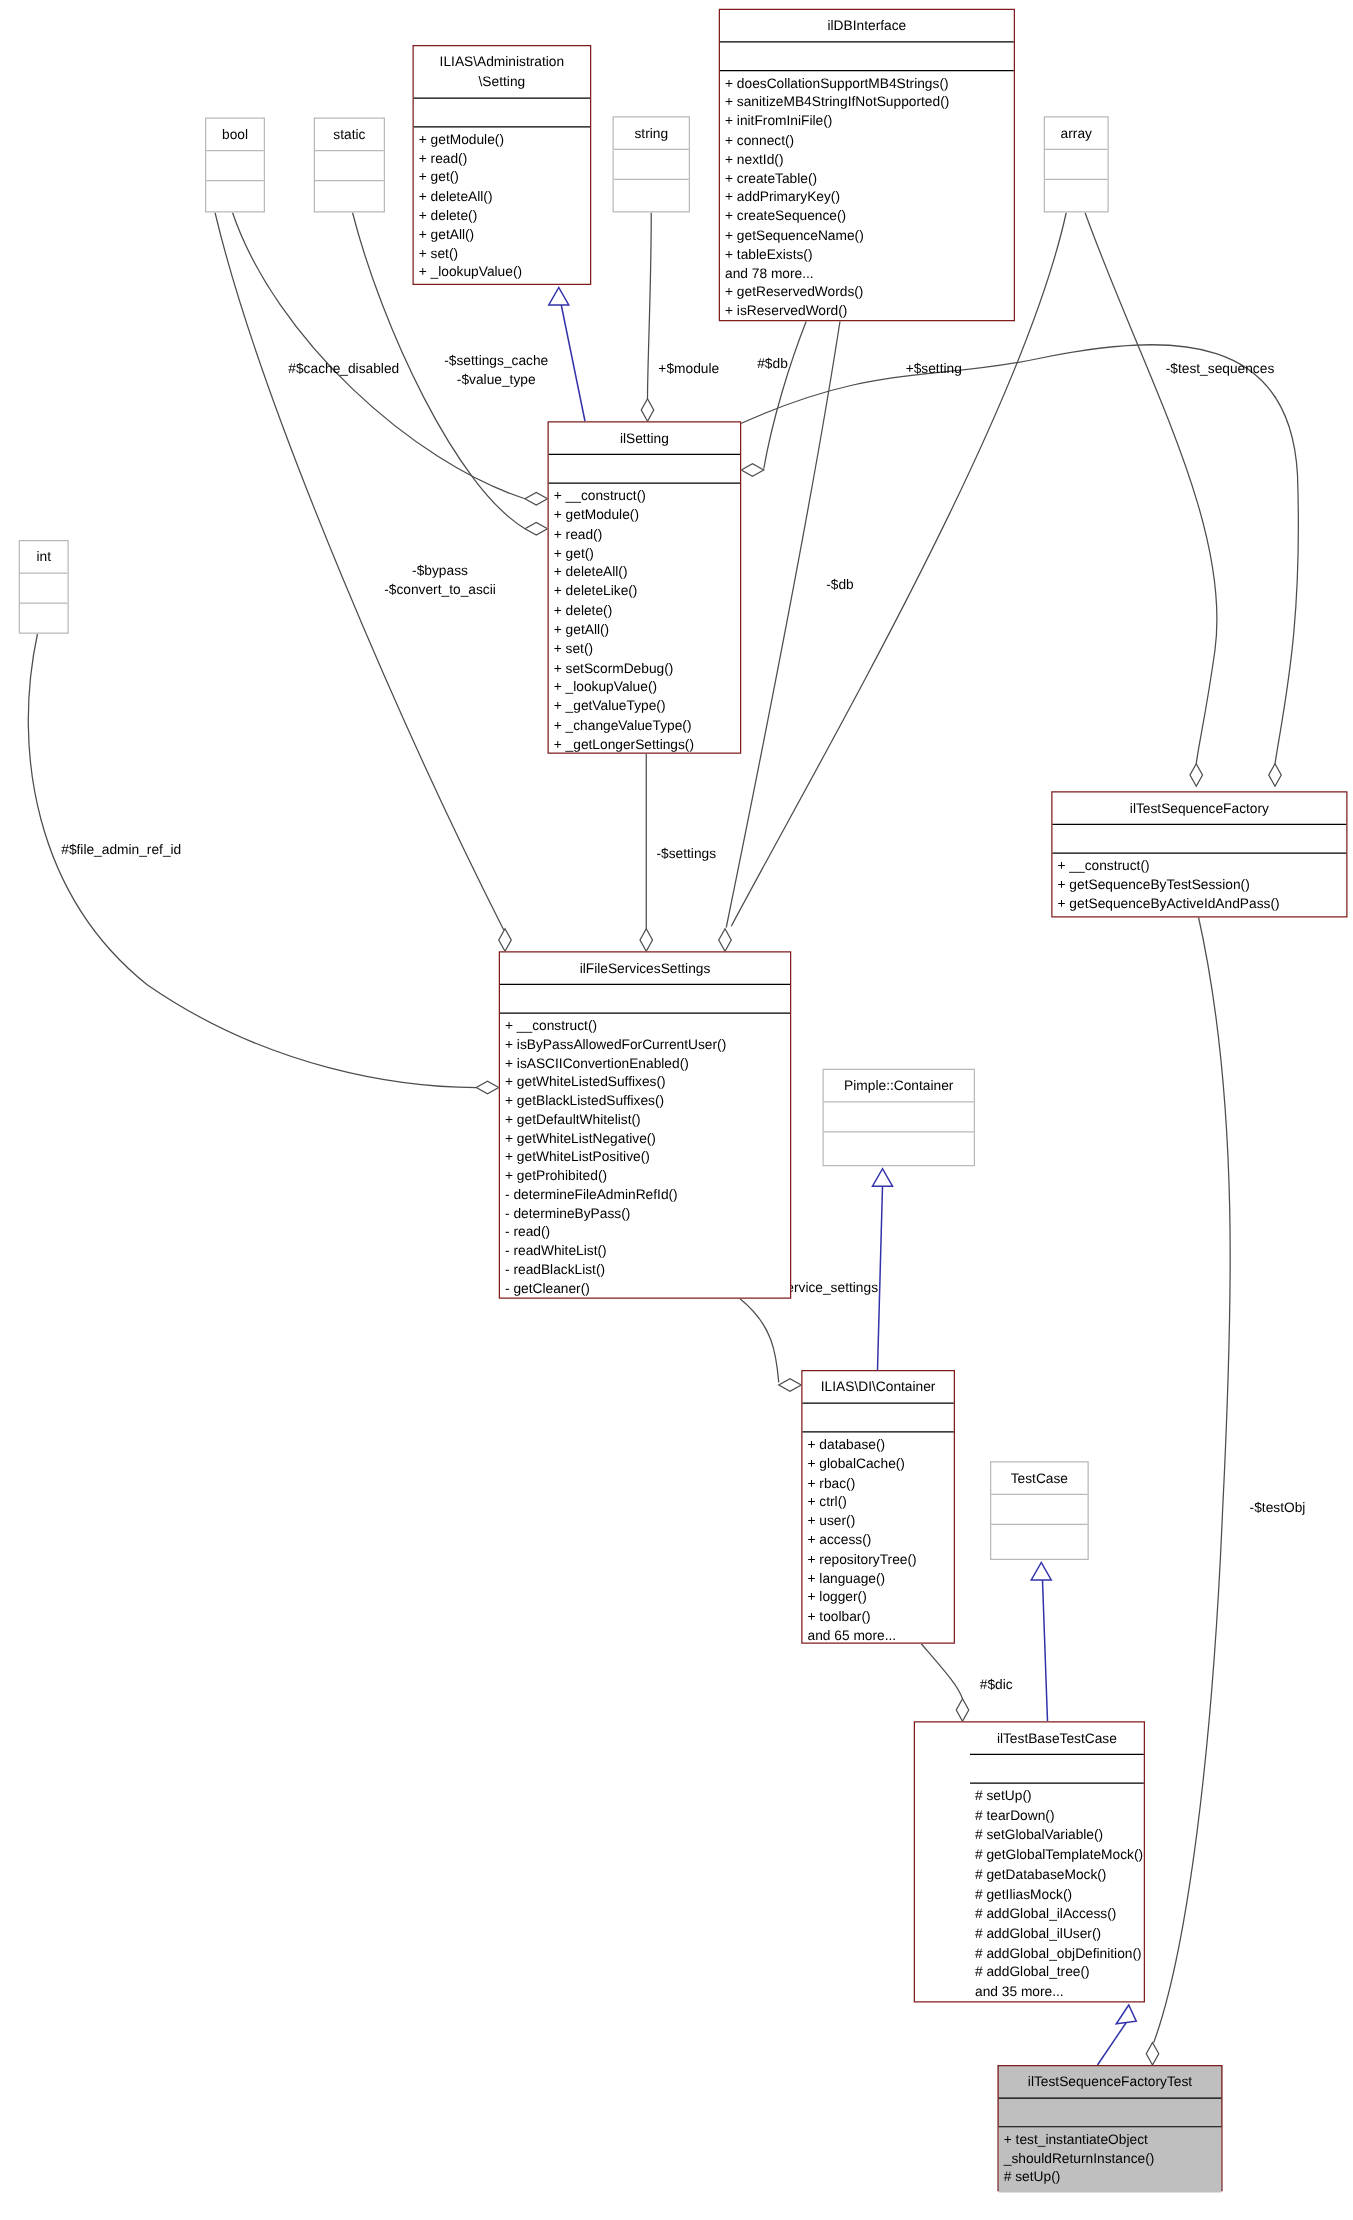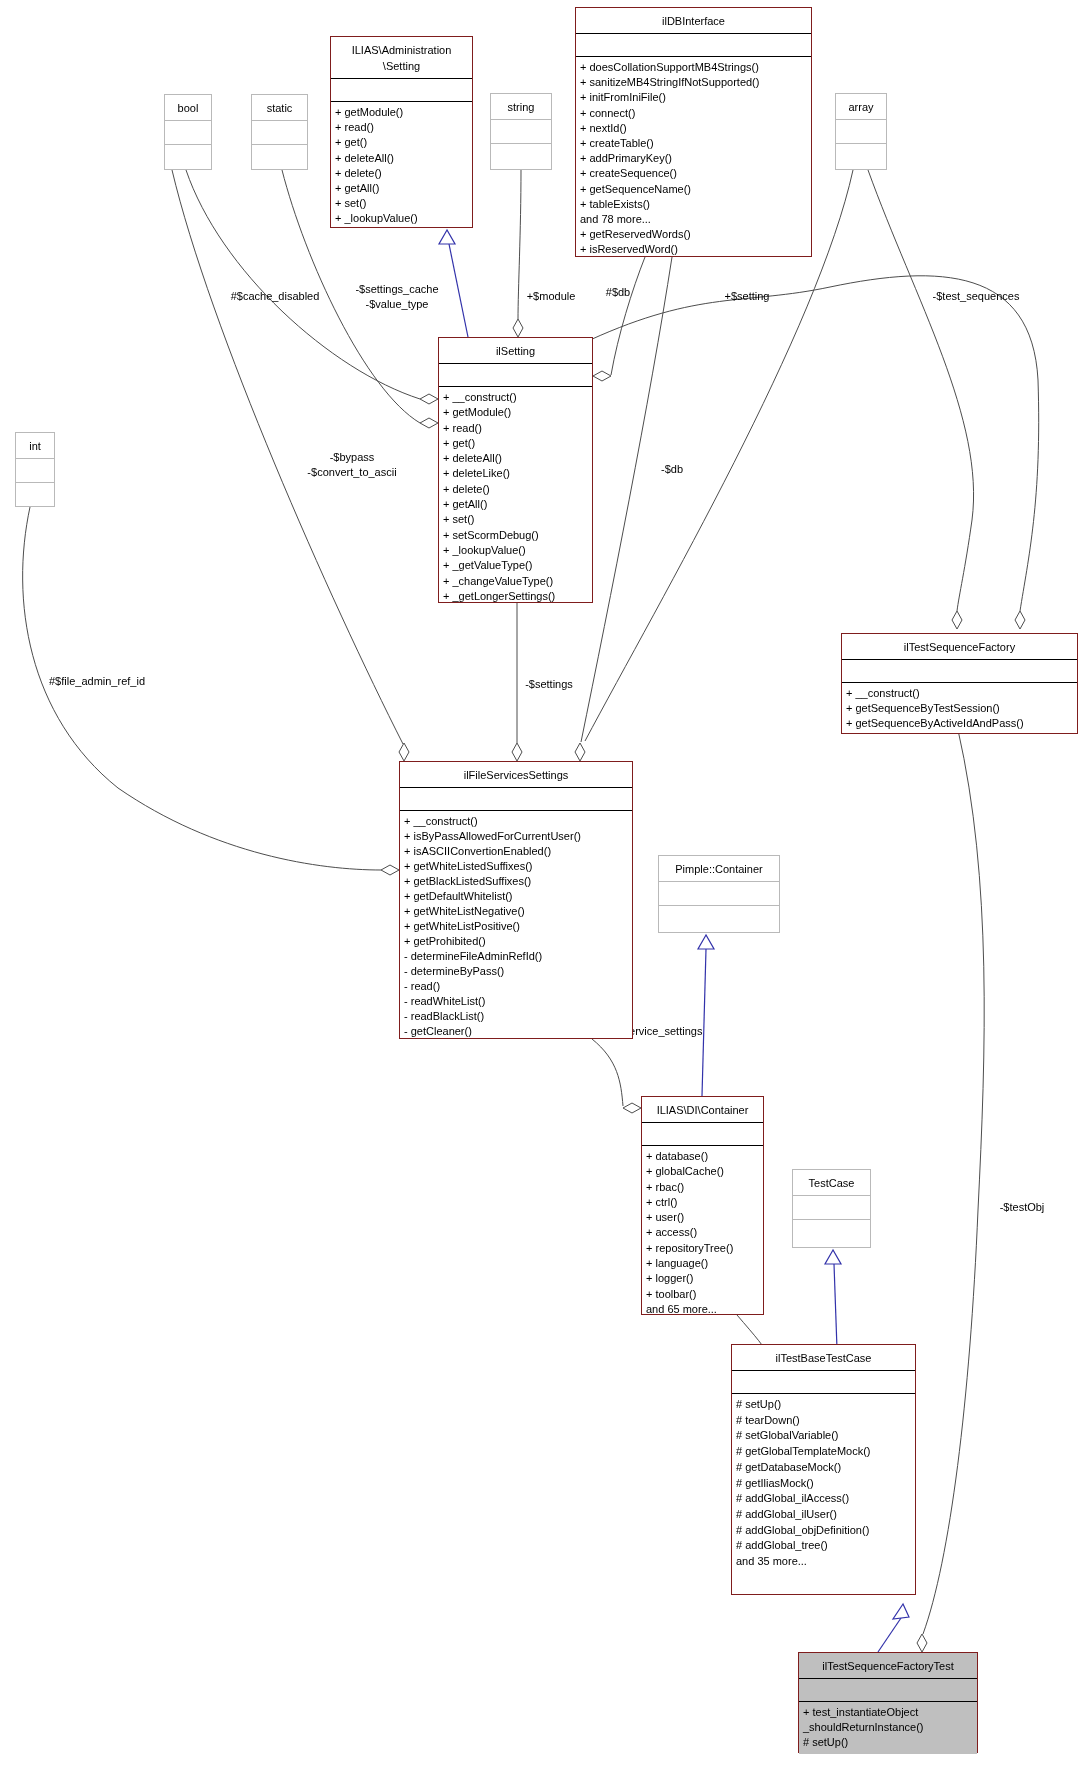--- a/index.html
+++ b/index.html
@@ -30,21 +30,21 @@
   #box-ilsetting{left:438px;top:337px;width:155px;height:266px;}
   #box-ilsetting .m{line-height:15.3px;}
   #box-int{left:15px;top:432px;width:40px;height:75px;}
   #box-factory{left:841px;top:633px;width:237px;height:101px;}
   #box-fss{left:399px;top:761px;width:234px;height:278px;}
   #box-fss .m{line-height:15.0px;}
   #box-pimple{left:658px;top:855px;width:122px;height:78px;}
   #box-dic{left:641px;top:1096px;width:123px;height:219px;}
   #box-dic .m{line-height:15.3px;}
   #box-testcase{left:792px;top:1169px;width:79px;height:79px;}
-  #box-testbase{left:731px;top:1344px;width:185px;height:251px;}
+  #box-testbase{left:731px;top:1377px;width:185px;height:225px;padding-left:44px;}
   #box-testbase .m{line-height:15.7px;}
   #box-ftest{left:798px;top:1652px;width:180px;height:101px;}
   
   #lbl-cache{left:275px;top:296px;}
   #lbl-scache{left:397px;top:297px;}
   #lbl-module{left:551px;top:296px;}
   #lbl-dbset{left:618px;top:292px;}
   #lbl-setting{left:747px;top:296px;}
   #lbl-tseq{left:976px;top:296px;}
   #lbl-bypass{left:352px;top:465px;}

